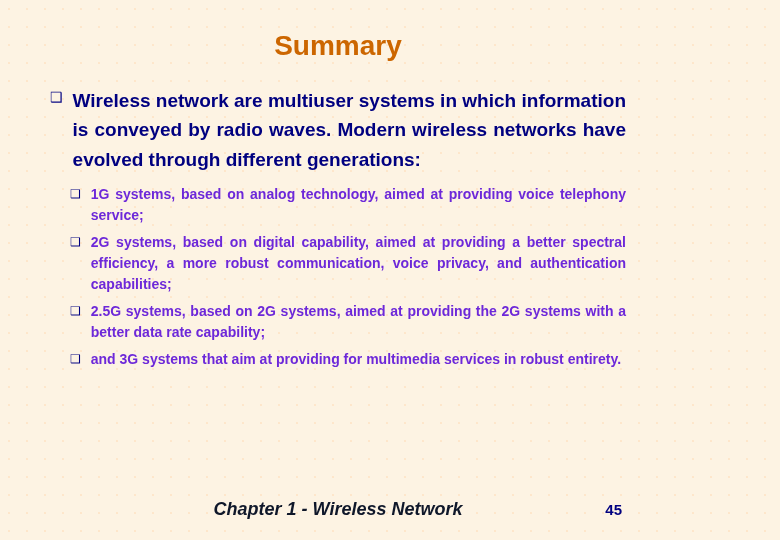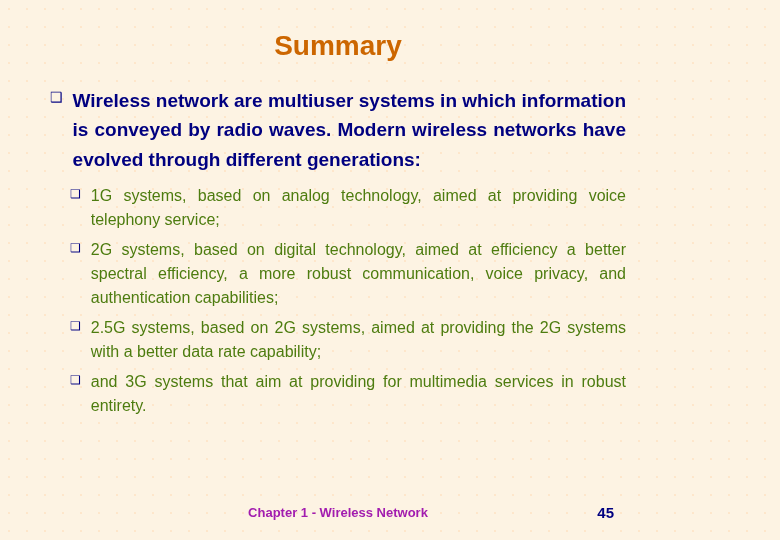--- a/index.html
+++ b/index.html
@@ -77,44 +77,45 @@
     }
 
     .sub-bullet-icon {
       color: #000080;
       font-size: 12px;
       margin-top: 3px;
       flex-shrink: 0;
     }
 
     .sub-text {
-      color: #4d7c0f;
-      font-size: 16px;
+      color: #6d28d9;
+      font-size: 14px;
       line-height: 1.5;
-      font-weight: normal;
+      font-weight: bold;
       text-align: justify;
     }
 
     .footer {
       display: flex;
       justify-content: center;
       align-items: center;
       padding-top: 14px;
       position: relative;
     }
 
     .footer-text {
-      color: #a21caf;
-      font-size: 13px;
+      color: #0f172a;
+      font-size: 18px;
       font-weight: bold;
+      font-style: italic;
     }
 
     .page-number {
       position: absolute;
-      right: 12px;
+      right: 4px;
       color: #000080;
       font-size: 15px;
       font-weight: bold;
     }
   </style>
 </head>
 <body>
 
 <div class="slide">
 
@@ -129,21 +130,21 @@
 
     <div class="sub-bullets">
 
       <div class="sub-bullet">
         <span class="sub-bullet-icon">❑</span>
         <span class="sub-text">1G systems, based on analog technology, aimed at providing voice telephony service;</span>
       </div>
 
       <div class="sub-bullet">
         <span class="sub-bullet-icon">❑</span>
-        <span class="sub-text">2G systems, based on digital technology, aimed at efficiency a better spectral efficiency, a more robust communication, voice privacy, and authentication capabilities;</span>
+        <span class="sub-text">2G systems, based on digital capability, aimed at providing a better spectral efficiency, a more robust communication, voice privacy, and authentication capabilities;</span>
       </div>
 
       <div class="sub-bullet">
         <span class="sub-bullet-icon">❑</span>
         <span class="sub-text">2.5G systems, based on 2G systems, aimed at providing the 2G systems with a better data rate capability;</span>
       </div>
 
       <div class="sub-bullet">
         <span class="sub-bullet-icon">❑</span>
         <span class="sub-text">and 3G systems that aim at providing for multimedia services in robust entirety.</span>

